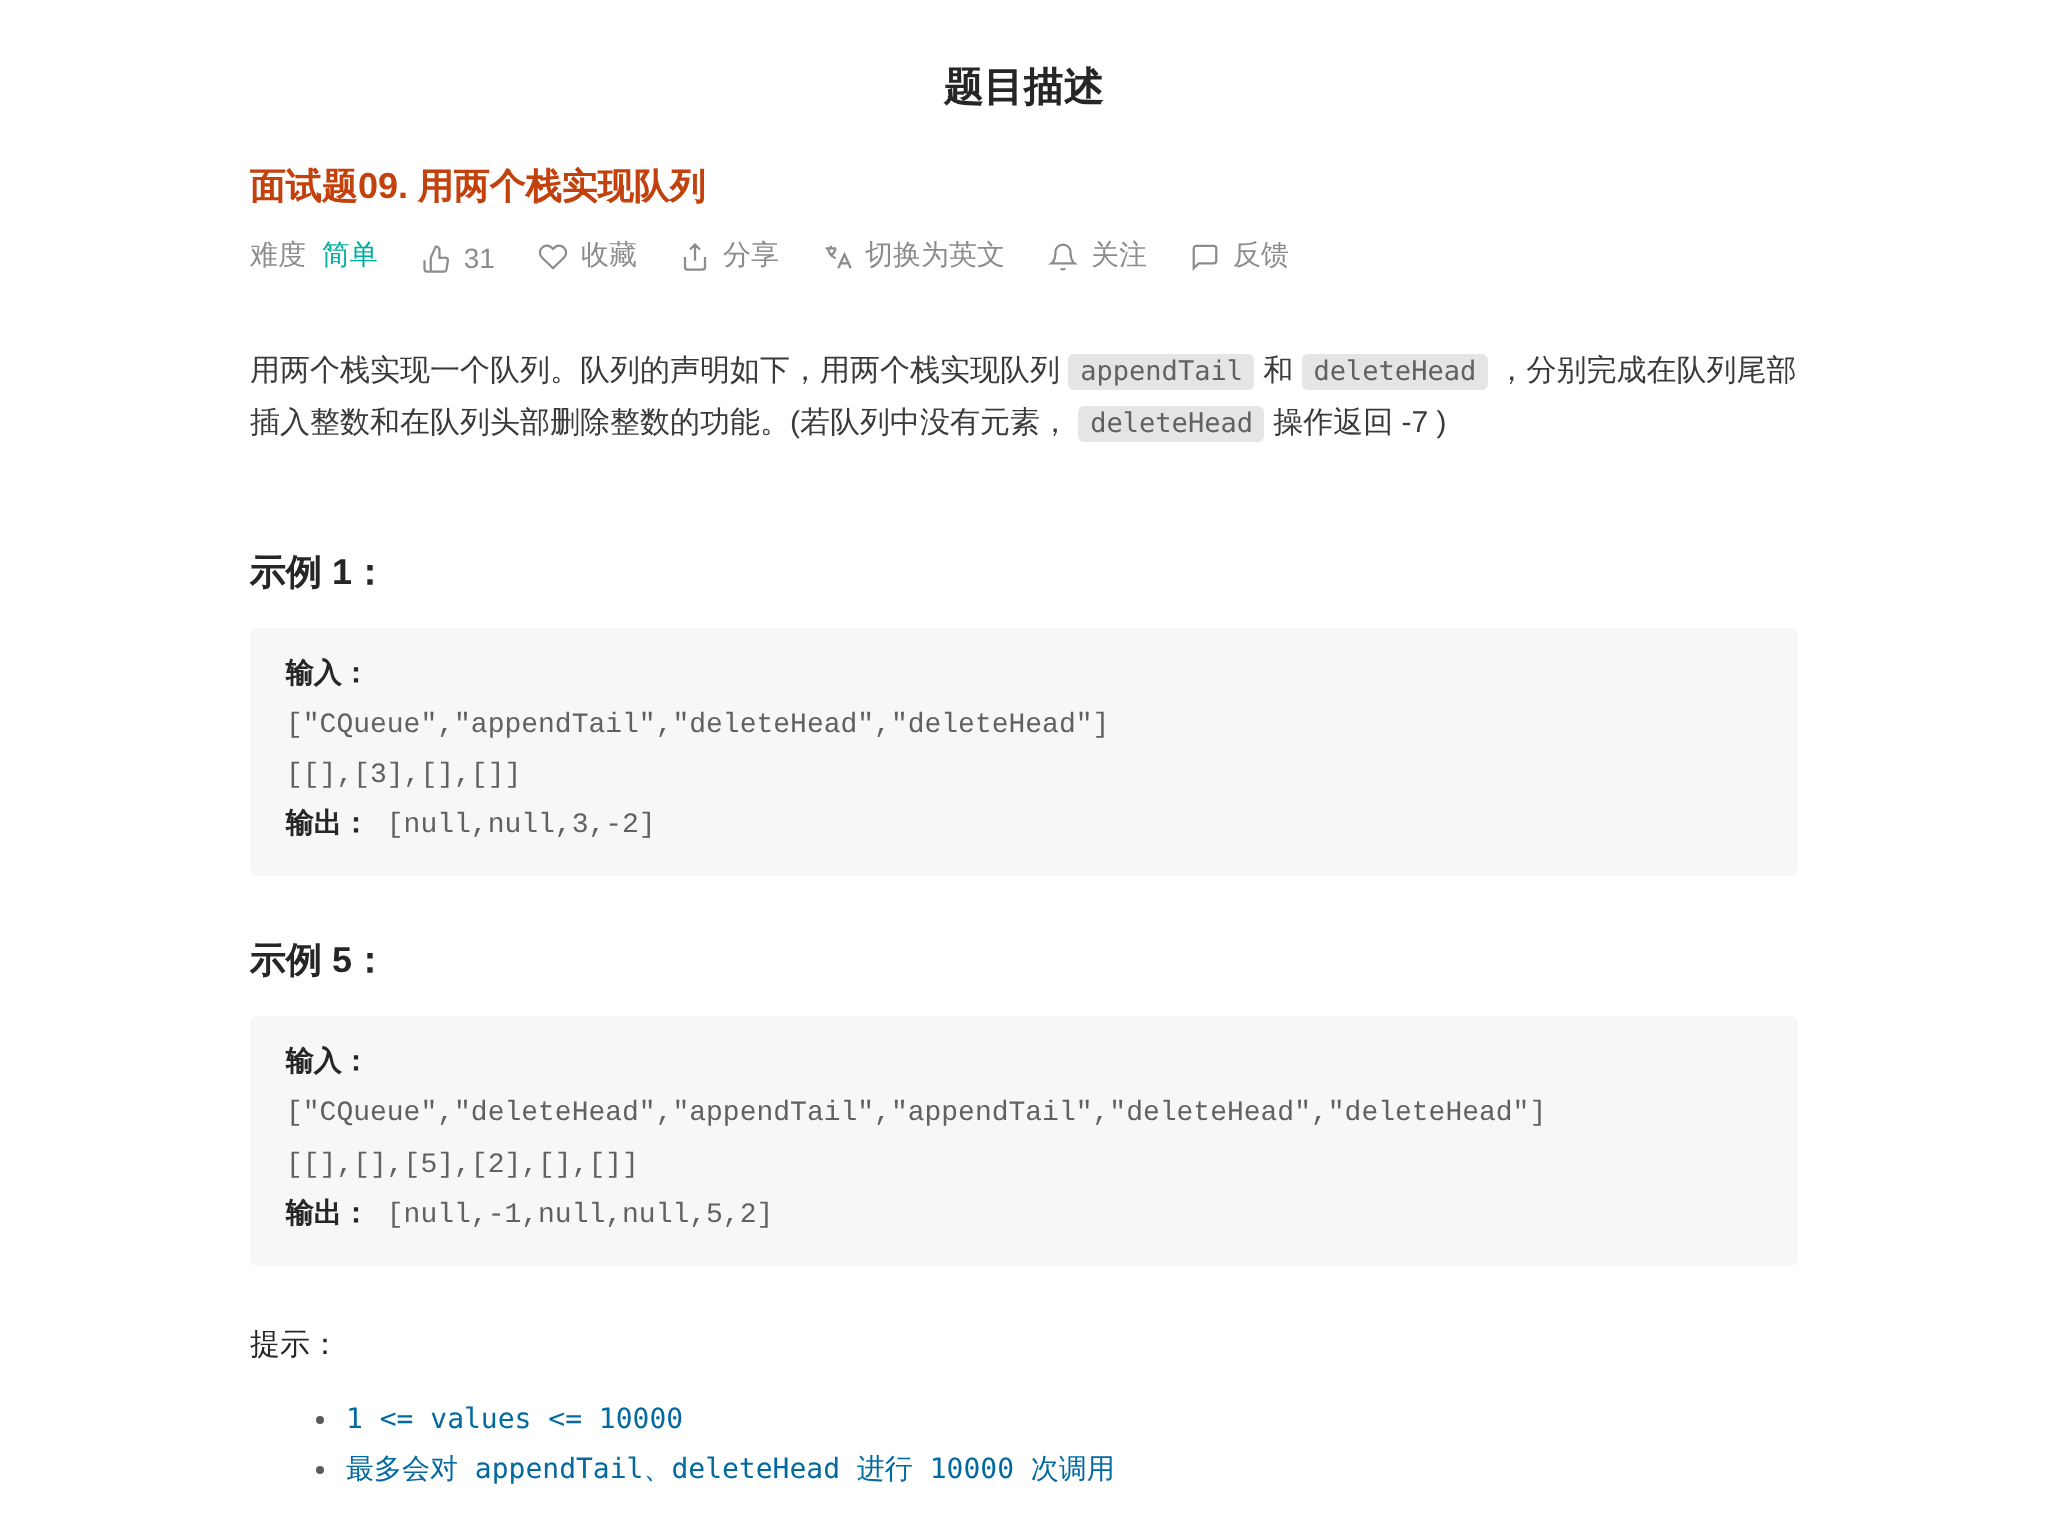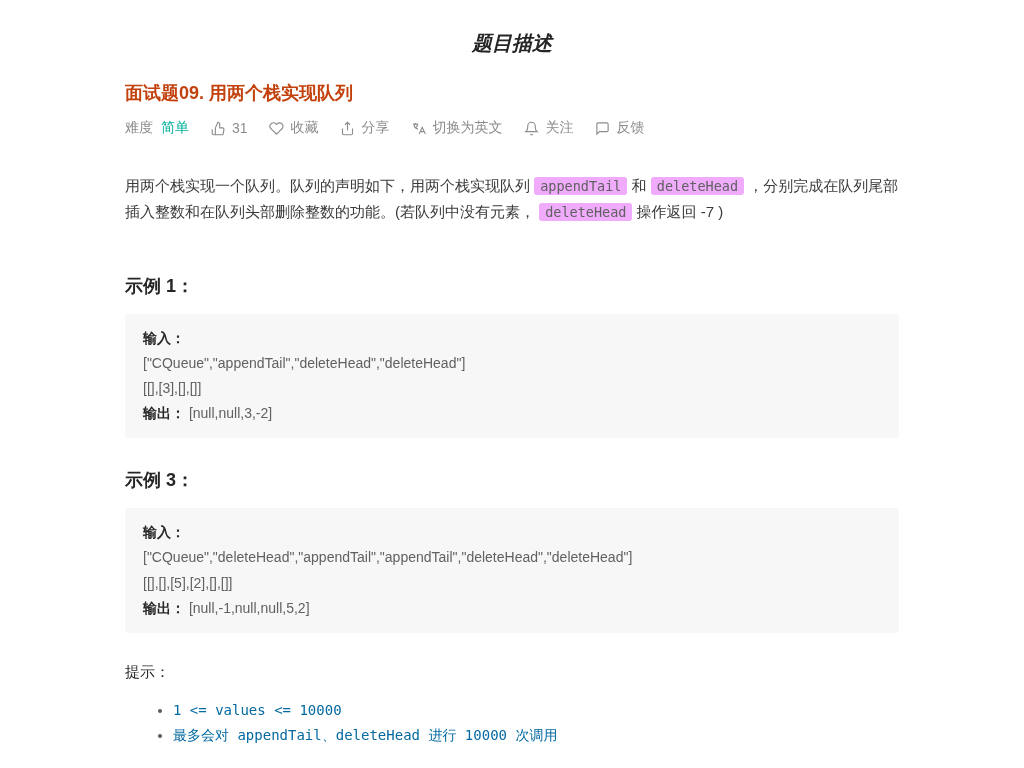--- a/index.html
+++ b/index.html
@@ -17,34 +17,33 @@
     }
     .page {
       padding: 0 0 40px 0;
     }
     .page-header {
       text-align: center;
       font-size: 20px;
       font-weight: 700;
       color: #262626;
       padding: 30px 0 24px 0;
-      font-style: italic;
     }
     .content {
       padding: 0 125px;
     }
     .problem-title {
       font-size: 18px;
       font-weight: 600;
       color: #c2410c;
       margin-bottom: 14px;
     }
     .meta-row {
       display: flex;
-      align-items: center;
+      align-items: flex-end;
       gap: 22px;
       color: #8c8c8c;
       font-size: 14px;
       margin-bottom: 36px;
     }
     .meta-item {
       display: inline-flex;
       align-items: center;
       gap: 6px;
       cursor: pointer;
@@ -69,37 +68,37 @@
       stroke-width: 1.8;
     }
     .description {
       font-size: 15px;
       line-height: 1.75;
       color: #3a3a3a;
       margin-bottom: 48px;
     }
     .code-inline {
       font-family: "Menlo", "Consolas", monospace;
-      background: #f0abfc;
+      background: #e5e5e5;
       color: #616161;
       padding: 1px 6px;
       border-radius: 3px;
       font-size: 13.5px;
     }
     .example-label {
       font-size: 18px;
       font-weight: 600;
       color: #262626;
       margin-bottom: 16px;
     }
     .example-box {
       background: #f7f7f7;
       border-radius: 4px;
       padding: 12px 18px;
-      font-family: Liberation Sans, sans-serif;
+      font-family: Liberation Mono, monospace;
       font-size: 14px;
       line-height: 1.8;
       color: #616161;
       margin-bottom: 30px;
       white-space: pre-wrap;
     }
     .example-box .strong {
       font-weight: 700;
       color: #262626;
     }
@@ -194,21 +193,21 @@
     <div class="description">
       <span>用两个栈实现一个队列。队列的声明如下，用两个栈实现队列 </span><code class="code-inline">appendTail</code><span> 和 </span><code class="code-inline">deleteHead</code><span> ，分别完成在队列尾部插入整数和在队列头部删除整数的功能。(若队列中没有元素， </span><code class="code-inline">deleteHead</code><span> 操作返回 -7 )</span>
     </div>
 
     <div class="example-label">示例 1：</div>
     <div class="example-box"><span class="strong">输入：</span>
 <span>["CQueue","appendTail","deleteHead","deleteHead"]
 [[],[3],[],[]]</span>
 <span class="strong">输出：</span> <span>[null,null,3,-2]</span></div>
 
-    <div class="example-label">示例 3：</div>
+    <div class="example-label">示例 5：</div>
     <div class="example-box"><span class="strong">输入：</span>
 <span>["CQueue","deleteHead","appendTail","appendTail","deleteHead","deleteHead"]
 [[],[],[5],[2],[],[]]</span>
 <span class="strong">输出：</span> <span>[null,-1,null,null,5,2]</span></div>
 
     <div class="hints-label">提示：</div>
     <ul class="hints-list">
       <li>1 &lt;= values &lt;= 10000</li>
       <li>最多会对 appendTail、deleteHead 进行 10000 次调用</li>
     </ul>

